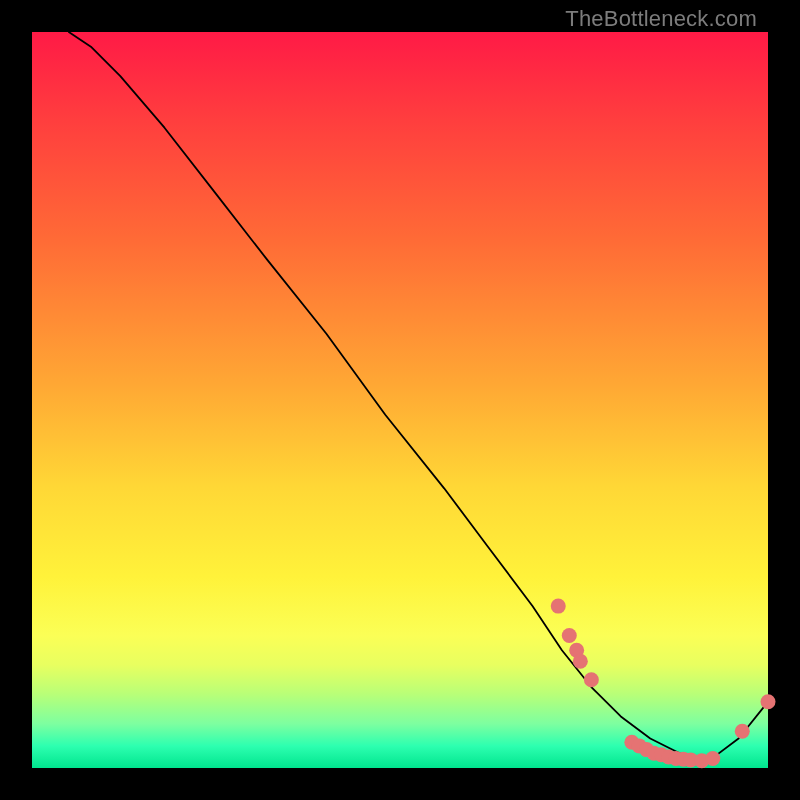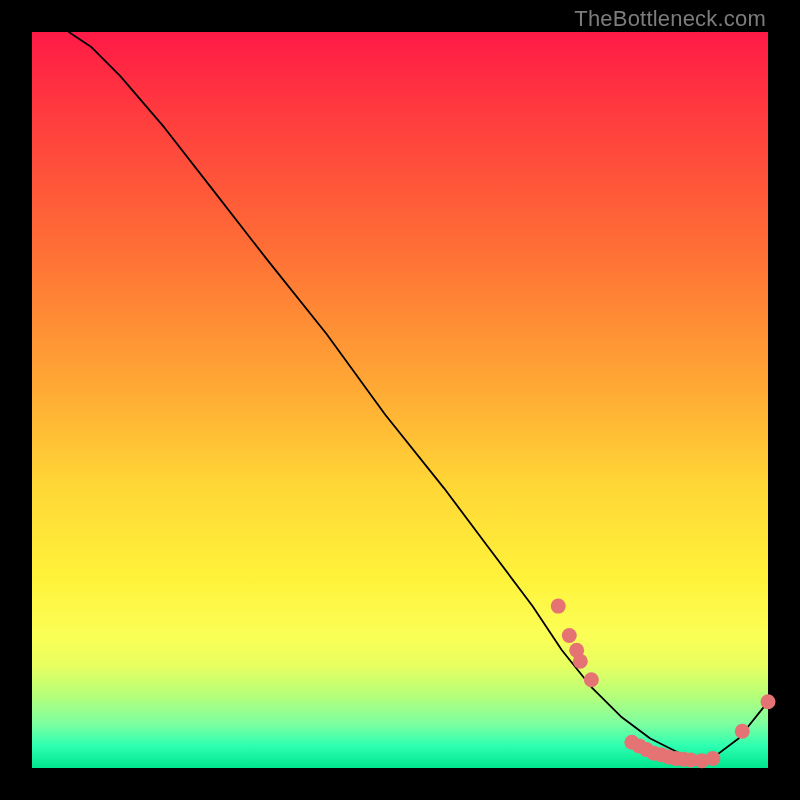--- a/index.html
+++ b/index.html
@@ -22,21 +22,21 @@
       #e8ff60 86%,
       #b8ff78 90%,
       #7dffa0 94%,
       #2dffb0 97%,
       #00e58e 100%
     );
   }
   .watermark {
     position: absolute;
     top: 6px;
-    right: 34px;
+    right: 43px;
     font-family: Arial, Helvetica, sans-serif;
     font-size: 22px;
     color: #7c7c7c;
     letter-spacing: .2px;
   }
   svg.plot {
     position: absolute;
     left: 32px;
     top: 32px;
     width: 736px;

